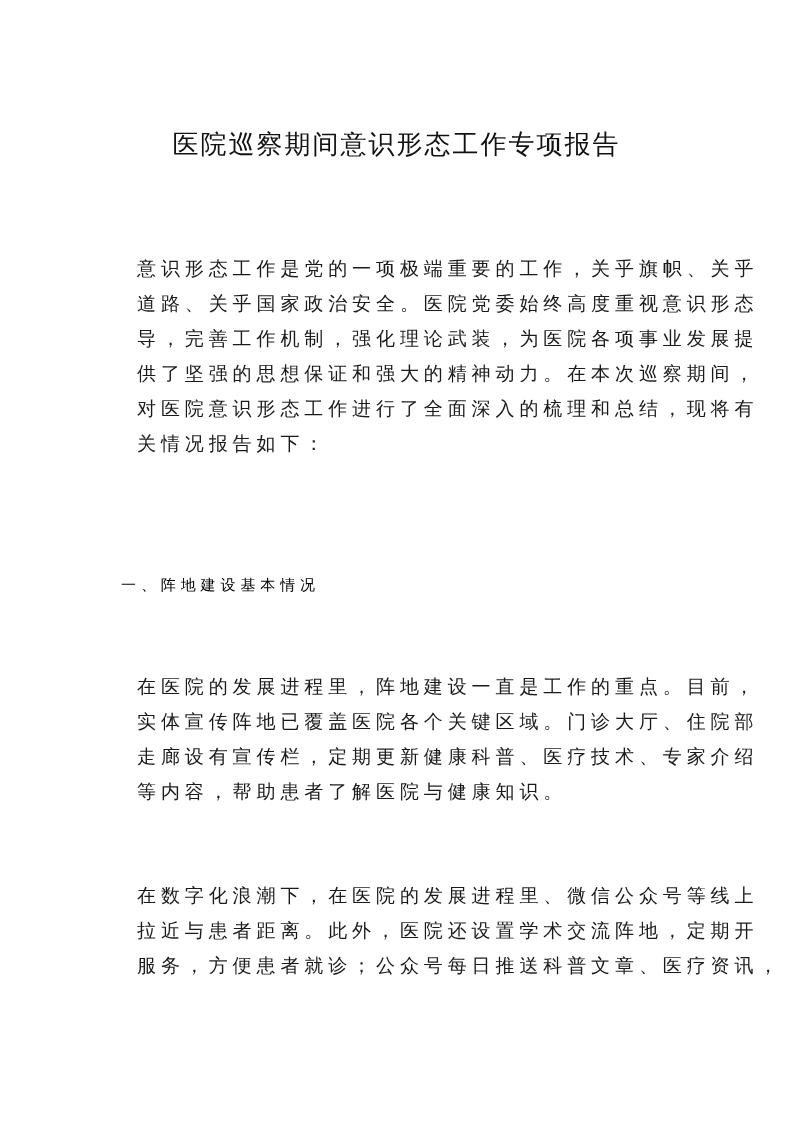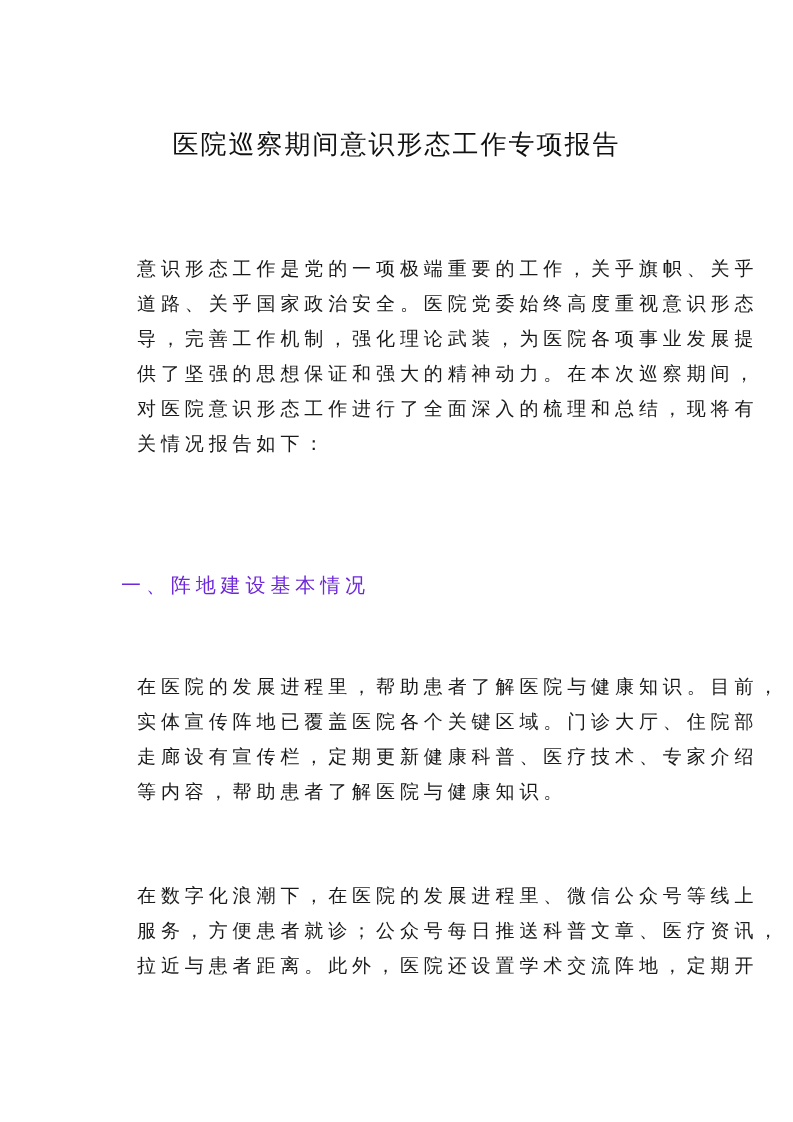--- a/index.html
+++ b/index.html
@@ -48,25 +48,25 @@
       color: #1a1a1a;
     }
     .para .ln {
       display: block;
       white-space: nowrap;
     }
     .heading {
       position: absolute;
       left: 121px;
       margin: 0;
-      font-size: 20px;
+      font-size: 15px;
       line-height: 35px;
       letter-spacing: 4.9px;
       font-weight: normal;
-      color: #6d28d9;
+      color: #000000;
     }
   </style>
 </head>
 <body>
 
 <div class="page">
 
   <h1 class="title">医院巡察期间意识形态工作专项报告</h1>
 
   <p class="para" style="top:235px;">
@@ -74,25 +74,25 @@
     <span class="ln">道路、关乎国家政治安全。医院党委始终高度重视意识形态</span>
     <span class="ln">导，完善工作机制，强化理论武装，为医院各项事业发展提</span>
     <span class="ln">供了坚强的思想保证和强大的精神动力。在本次巡察期间，</span>
     <span class="ln">对医院意识形态工作进行了全面深入的梳理和总结，现将有</span>
     <span class="ln">关情况报告如下：</span>
   </p>
 
   <h2 class="heading" style="top:568px;">一、阵地建设基本情况</h2>
 
   <p class="para" style="top:653px;">
-    <span class="ln">在医院的发展进程里，帮助患者了解医院与健康知识。目前，</span>
+    <span class="ln">在医院的发展进程里，阵地建设一直是工作的重点。目前，</span>
     <span class="ln">实体宣传阵地已覆盖医院各个关键区域。门诊大厅、住院部</span>
     <span class="ln">走廊设有宣传栏，定期更新健康科普、医疗技术、专家介绍</span>
     <span class="ln">等内容，帮助患者了解医院与健康知识。</span>
   </p>
 
   <p class="para" style="top:862px;">
     <span class="ln">在数字化浪潮下，在医院的发展进程里、微信公众号等线上</span>
+    <span class="ln">拉近与患者距离。此外，医院还设置学术交流阵地，定期开</span>
     <span class="ln">服务，方便患者就诊；公众号每日推送科普文章、医疗资讯，</span>
-    <span class="ln">拉近与患者距离。此外，医院还设置学术交流阵地，定期开</span>
   </p>
 
 </div>
 
 </body></html>

